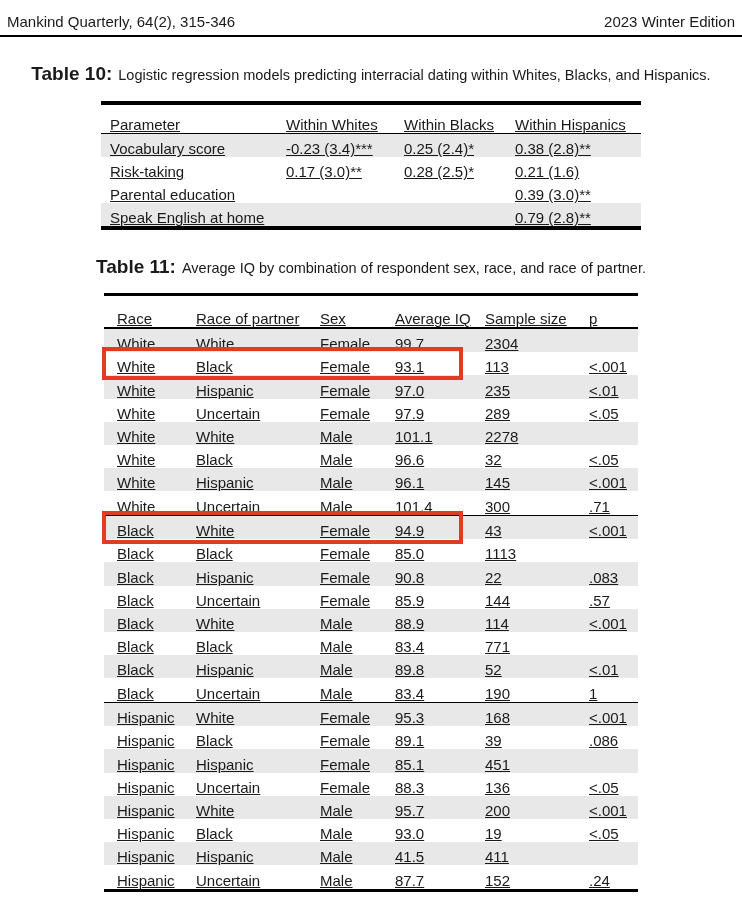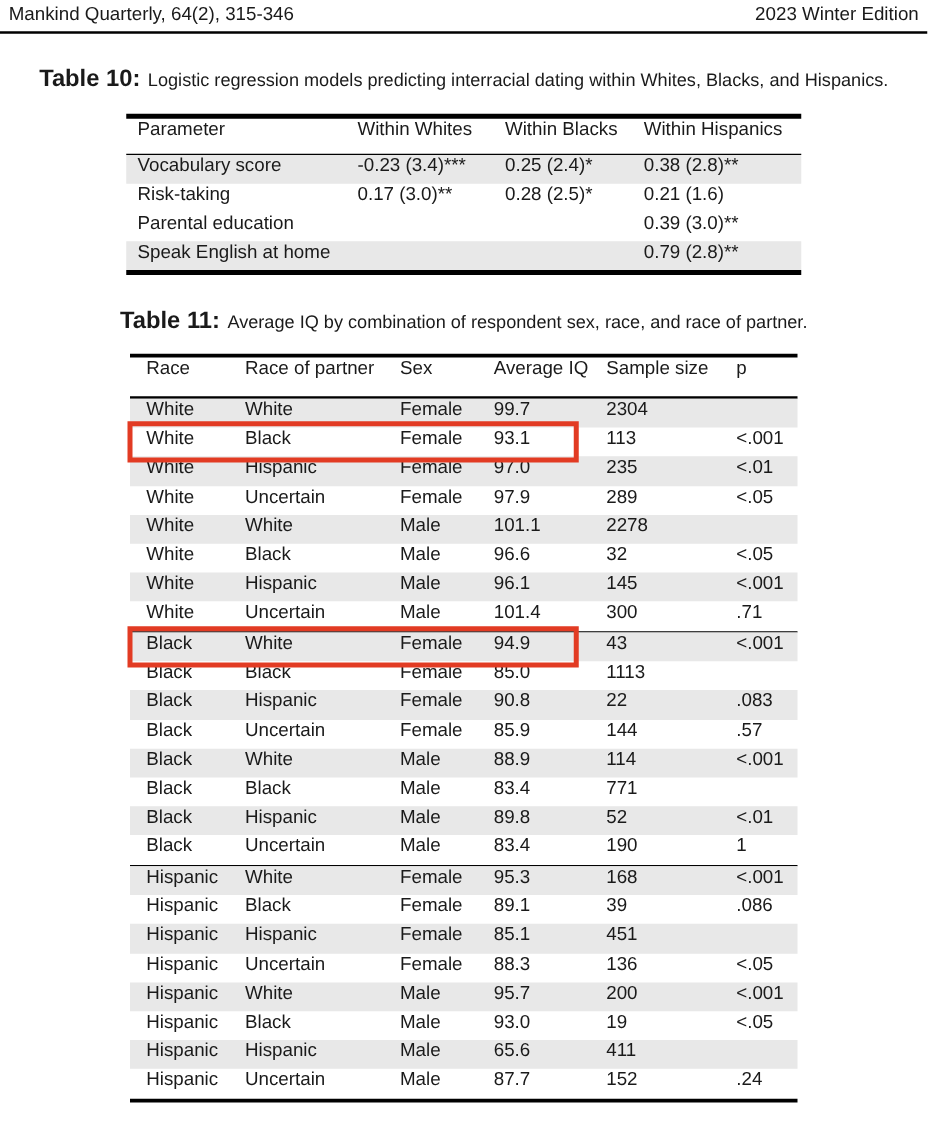--- a/index.html
+++ b/index.html
@@ -3,38 +3,38 @@
 <meta charset="utf-8">
 <style>
   html,body{margin:0;padding:0;}
   body{
     width:742px;height:900px;background:#ffffff;
     font-family:"Liberation Sans", sans-serif;color:#1a1a1a;
     overflow:hidden;
   }
   .page-header{
     display:flex;justify-content:space-between;align-items:flex-start;
-    padding:3px 7px 5px 7px;border-bottom:2px solid #000;
+    padding:13px 7px 5px 7px;border-bottom:2px solid #000;
     font-size:15px;
   }
   .caption{
     text-align:center;font-size:14.5px;margin-top:26px;
     white-space:nowrap;
   }
   .cap-label{font-weight:bold;font-size:19px;margin-right:6px;}
   .tbl{margin-left:auto;margin-right:auto;}
   .t10{width:540px;margin-top:16px;}
   .t11{width:534px;margin-top:15px;}
   .rule{background:#000;width:100%;}
   .rule.thick{height:3.5px;}
   .rule.hdr{height:1.8px;}
   .rule.mid{height:1.5px;}
   .row{
-    display:flex;align-items:flex-start;position:relative;
-    height:23px;font-size:15px;
+    display:flex;align-items:flex-end;position:relative;
+    height:23px;font-size:15px;text-decoration:underline;
   }
   .t11 .row{height:23.2px;}
   .t10 .row.header{height:28px;font-size:15px;}
   .t11 .row.header{height:31px;}
   .row.shaded{background:var(--shade,#e8e8e8);}
   .cell{flex:0 0 auto;box-sizing:border-box;white-space:nowrap;overflow:visible;}
   .t10 .c0{width:185px;padding-left:9px;}
   .t10 .c1{width:118px;}
   .t10 .c2{width:111px;}
   .t10 .c3{width:126px;}
@@ -294,21 +294,21 @@
         <span class="cell c1">Black</span>
         <span class="cell c2">Male</span>
         <span class="cell c3">93.0</span>
         <span class="cell c4">19</span>
         <span class="cell c5">&lt;.05</span>
       </div>
       <div class="row shaded">
         <span class="cell c0">Hispanic</span>
         <span class="cell c1">Hispanic</span>
         <span class="cell c2">Male</span>
-        <span class="cell c3">65.6</span>
+        <span class="cell c3">41.5</span>
         <span class="cell c4">411</span>
         <span class="cell c5"></span>
       </div>
       <div class="row">
         <span class="cell c0">Hispanic</span>
         <span class="cell c1">Uncertain</span>
         <span class="cell c2">Male</span>
         <span class="cell c3">87.7</span>
         <span class="cell c4">152</span>
         <span class="cell c5">.24</span>

